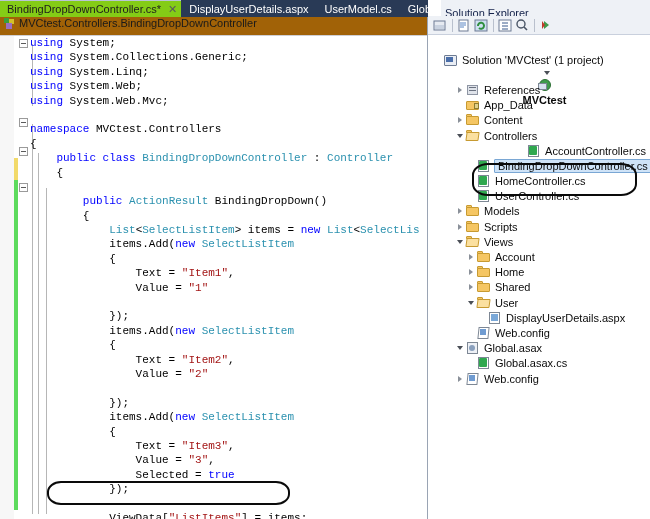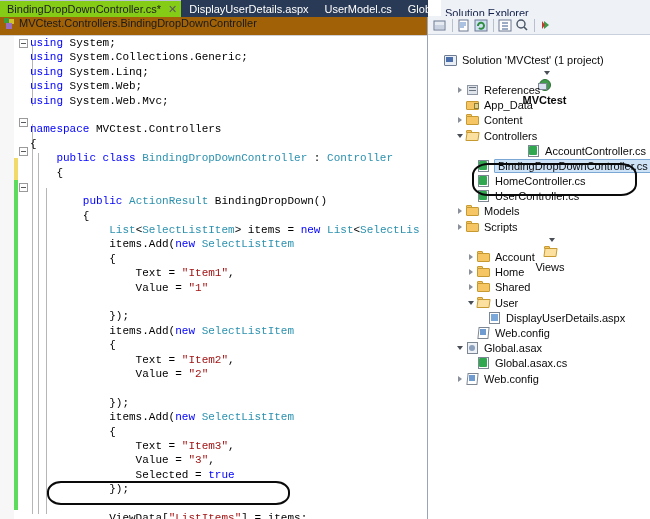--- a/index.html
+++ b/index.html
@@ -394,21 +394,21 @@
           <span class="ico folder"></span>
           <span class="lbl">Models</span>
         </div>
         <div class="node" style="padding-left: 26px;">
           <span class="exp">
             <i></i>
           </span>
           <span class="ico folder"></span>
           <span class="lbl">Scripts</span>
         </div>
-        <div class="node" style="padding-left: 26px; flex-direction: column;">
+        <div class="node" style="padding-left: 26px;">
           <span class="exp open">
             <i></i>
           </span>
           <span class="ico folder-open"></span>
           <span class="lbl">Views</span>
         </div>
         <div class="node" style="padding-left: 37px;">
           <span class="exp">
             <i></i>
           </span>

